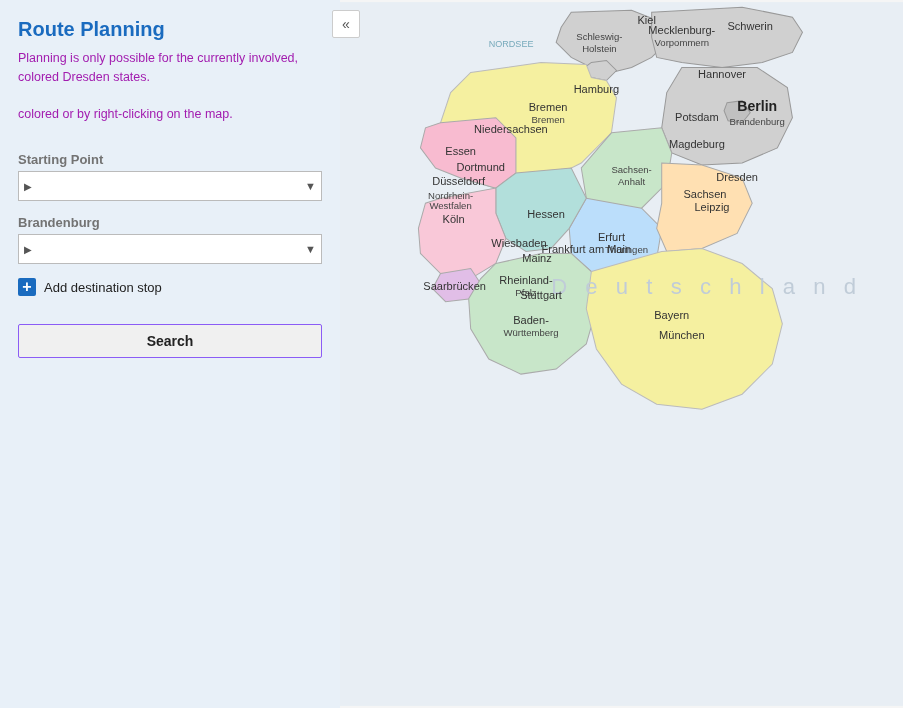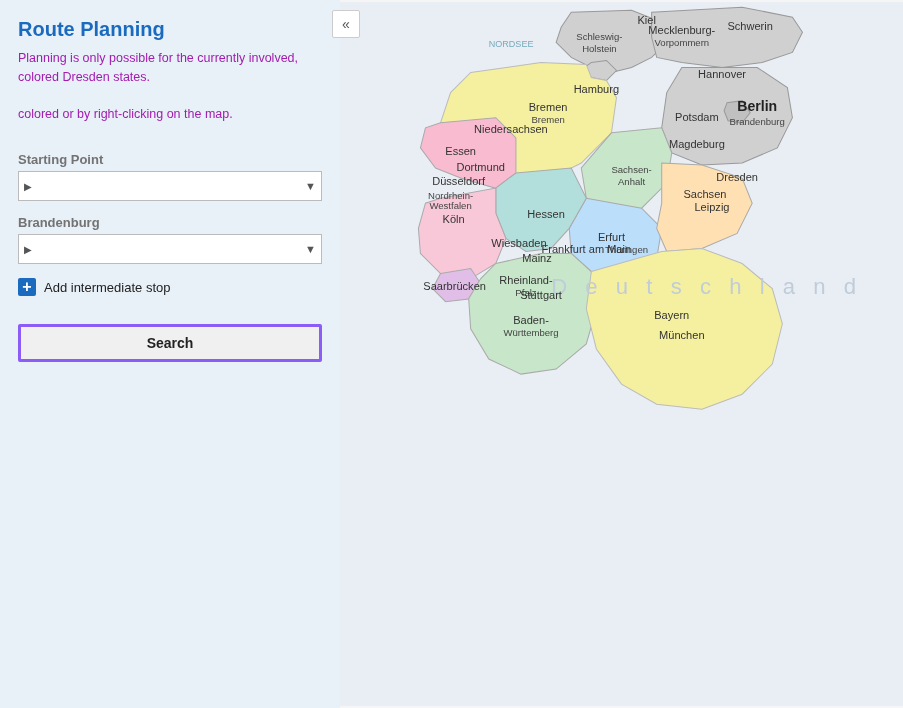--- a/index.html
+++ b/index.html
@@ -115,21 +115,21 @@
       display: flex;
       gap: 12px;
       margin-top: 20px;
     }
     .btn {
       flex: 1;
       padding: 8px 0;
       font-size: 14px;
       font-weight: bold;
       cursor: pointer;
-      border: 3px solid #8b5cf6;
+      border: 1px solid #8b5cf6;
       background: #f0f0f0;
       color: #222;
       border-radius: 2px;
     }
 
     
     #collapse-btn {
       position: absolute;
       top: 10px;
       right: -20px;
@@ -198,21 +198,21 @@
   <div class="select-wrapper">
     <span class="select-triangle">▶</span>
     <select style="padding-left:22px;">
       <option value=""></option>
     </select>
     <span class="select-arrow">▼</span>
   </div>
 
   <div class="option-row add-stop">
     <div class="add-icon">+</div>
-    <span>Add intermediate stop</span>
+    <span>Add destination stop</span>
   </div>
 
 
   <div class="buttons-row">
     <button class="btn">Search</button>
   </div>
 
   <div id="collapse-btn">
     <span>«</span>
   </div>

